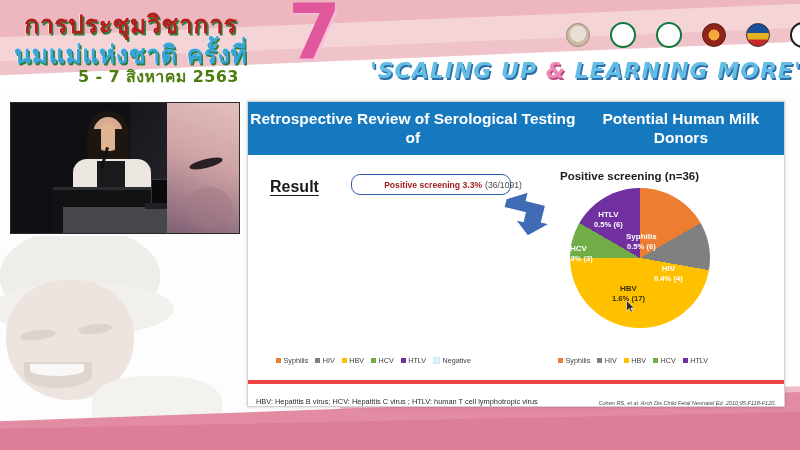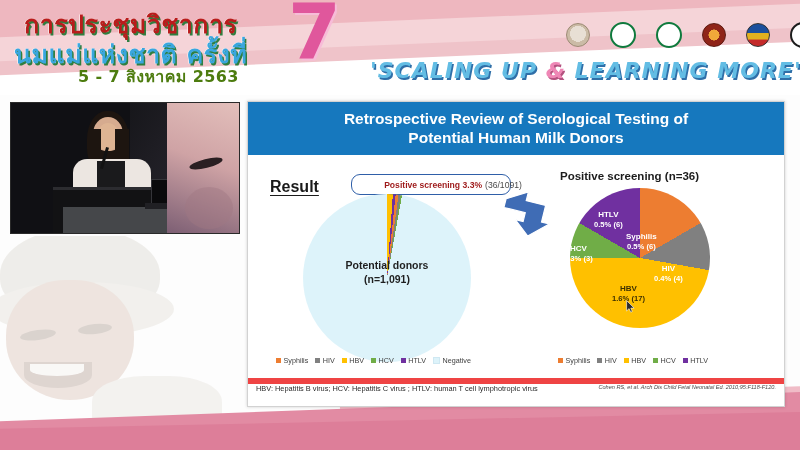--- a/index.html
+++ b/index.html
@@ -93,21 +93,21 @@
           transform:rotate(-2.1deg);}
   .foot-band2{position:absolute;left:-60px;top:420px;width:960px;height:90px;background:#dd7e99;
           transform:rotate(-1.2deg);}
   .foot-band-lite{position:absolute;left:340px;top:392px;width:560px;height:26px;background:#f0bcc7;
           transform:rotate(-1.8deg);}
 
   
   #slide{position:absolute;left:247px;top:101px;width:536px;height:304px;background:#ffffff;
          border:1px solid #d2d2d2;box-shadow:0 0 3px rgba(0,0,0,.18);}
   #slide-title{position:absolute;left:0;top:0;width:100%;height:53px;background:#1678be;
-         display:flex;flex-direction:column;align-items:center;justify-content:center;}
+         display:flex;flex-direction:row;align-items:center;justify-content:center;}
   #slide-title .tl{color:#ffffff;font-size:15.5px;font-weight:bold;line-height:1.22;text-align:center;}
 
   .result-label{position:absolute;left:22px;top:76px;font-size:16px;font-weight:bold;color:#1a1a1a;
          text-decoration:underline;text-underline-offset:3px;}
 
   
   .callout{position:absolute;left:103px;top:72px;width:158px;height:19px;border:1.6px solid #2f5fa8;
          border-radius:9px;background:#ffffff;display:flex;align-items:center;justify-content:center;
          gap:3px;white-space:nowrap;}
   .callout .c1{color:#9e1a1a;font-size:8.6px;font-weight:bold;padding-left:44px;}
@@ -156,22 +156,22 @@
   .sw-syphilis{background:#ed7d31;}
   .sw-hiv{background:#808080;}
   .sw-hbv{background:#ffc000;}
   .sw-hcv{background:#70ad47;}
   .sw-htlv{background:#7030a0;}
   .sw-neg{background:#ddf3fa;border:1px solid #cfe8f2;}
   #legend-left{left:28px;top:254px;}
   #legend-right{left:310px;top:254px;}
 
   
-  #slide-footer{position:absolute;left:0;bottom:0;width:100%;height:22px;border-top:6px solid #ef4444;
-      display:flex;align-items:flex-start;}
+  #slide-footer{position:absolute;left:0;bottom:0;width:100%;height:22px;border-top:4px solid #ef4444;
+      display:flex;align-items:flex-end;}
   .fn{font-size:7.4px;color:#2b2b2b;margin-left:8px;white-space:nowrap;}
   .cite{position:absolute;right:8px;font-size:5.6px;color:#4a4a4a;font-style:italic;white-space:nowrap;}
 </style>
 </head>
 <body>
 
 <div id="stage">
 
   <div id="watermark">
     <div class="wm-hat"></div>
@@ -240,27 +240,20 @@
       <div class="tl">Potential Human Milk Donors</div>
     </div>
 
     <div class="result-label">Result</div>
 
     <div class="callout">
       <span class="c1">Positive screening 3.3%</span>
       <span class="c2">(36/1091)</span>
     </div>
 
-    <div id="pie-left">
-      <div class="pie-l-circle"></div>
-      <div class="pie-l-lbl">
-        <div>Potential donors</div>
-        <div>(n=1,091)</div>
-      </div>
-    </div>
 
     <svg id="arrow" viewBox="0 0 54 48">
       <path d="M4 14 L24 2 L24 11 L44 11 L44 28 L52 28 L34 45 L18 32 L26 32 L26 23 L4 23 Z" transform="rotate(14 27 24)" fill="#3f6cb5" stroke="#ffffff" stroke-width="1.2"></path>
     </svg>
 
     <div class="pie-r-title">Positive screening (n=36)</div>
     <div id="pie-right">
       <div class="pie-r-circle"></div>
 
       <div class="sl sl-syphilis">

